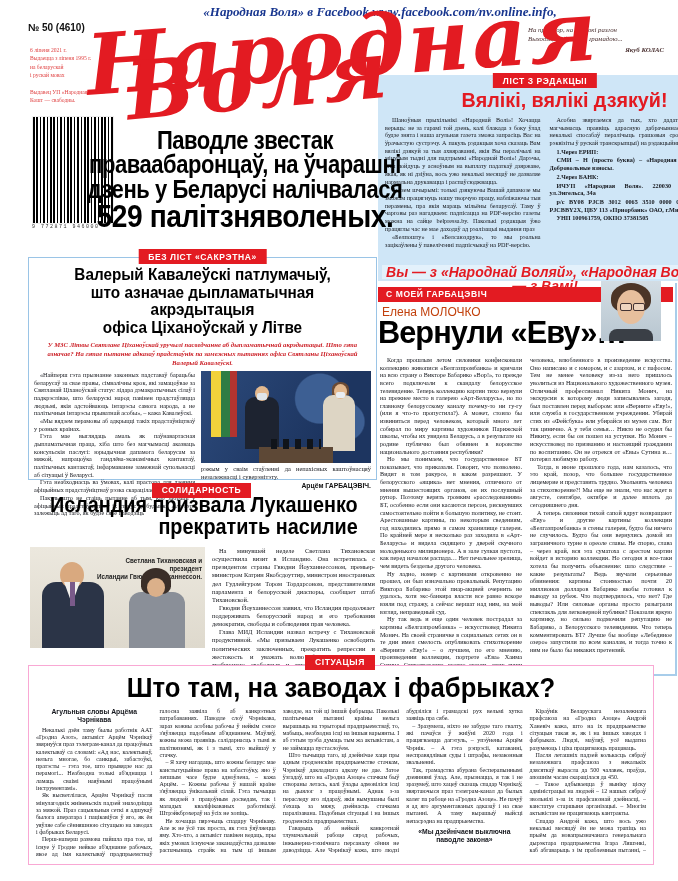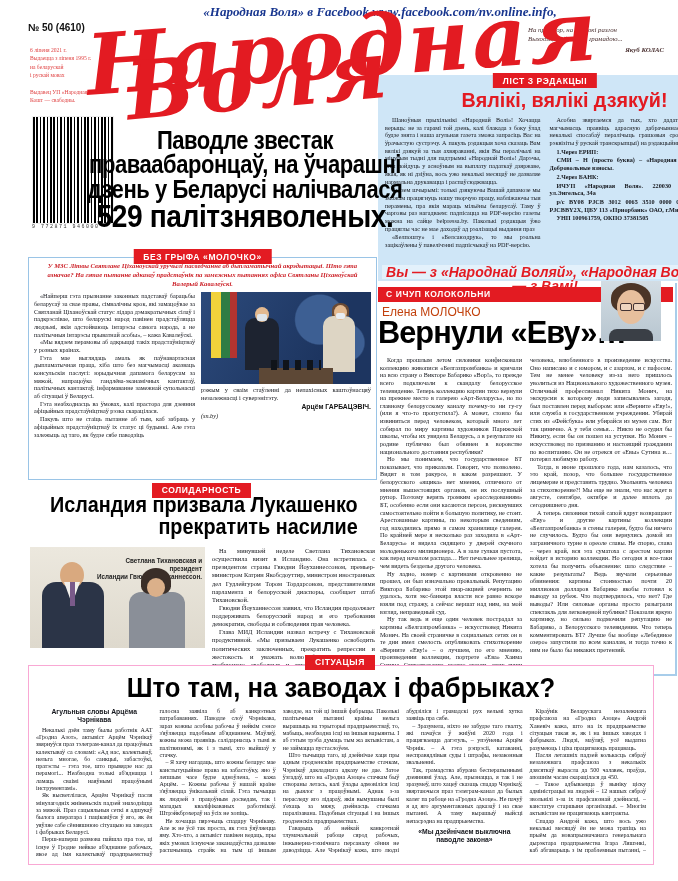--- a/index.html
+++ b/index.html
@@ -194,21 +194,21 @@
     <p class="bold">СМИ – Н (просто буква) – «Народная Воля» – Добровольные взносы.</p>
     <p class="bold">2.Через БАНК:</p>
     <p class="bold">ИЧУП «Народная Воля». 220030 г.Минск, ул.Энгельса, 34а</p>
     <p class="bold">р/с BY08 PJCB 3012 0065 3510 0000 0933, Код PJCBBY2X, ЦБУ 113 «Приорбанк» ОАО, г.Минск</p>
     <p class="bold">УНП 100961759, ОКПО 37381505</p>
 
   </div>
   <div class="letter-banner">Вы — з «Народнай Воляй», «Народная Воля» — з Вамі!</div>
 </div>
 
-<div class="abs kol-bar">С ИЧУП КОЛОКОЛЬНИ</div>
+<div class="abs kol-bar">С МОЕЙ ГАРБАЦЭВІЧ</div>
 <div class="abs kol-photo">
   <div class="kol-hair"></div>
   <div class="kol-face"></div>
   <div class="kol-glass"></div>
   <div class="kol-glass r"></div>
   <div class="kol-top"></div>
 </div>
 <div class="abs kol-author">Елена МОЛОЧКО</div>
 <div class="abs kol-title">Вернули «Еву»…</div>
 <div class="abs kol-cols">
@@ -216,21 +216,26 @@
   <p>Но мы понимаем, что государственное БТ показывает, что приказали. Говорит, что позволено. Видит в том ракурсе, в каком разрешают. У белорусского «ящика» нет мнения, отличного от мнения вышестоящих органов, он их послушный рупор. Поэтому верить громким «расследованиям» БТ, особенно если они касаются персон, рискнувших самостоятельно пойти в большую политику, не стоит. Арестованные картины, по некоторым сведениям, год находились прямо в самом хранилище галереи. По крайней мере я несколько раз заходила в «Арт-Беларусь» и видела сидящего у дверей скучного молоденького милиционера. А в зале гулкая пустота, как перед началом распада… Нет печальнее зрелища, чем видеть безделье другого человека.</p>
   <p>Ну ладно, номер с картинами откровенно не прошел, он был изначально провальный. Репутацию Виктора Бабарико этой пиар-акцией очернить не удалось, хотя экс-банкира власти все равно вскоре взяли под стражу, а сейчас вершат над ним, на мой взгляд, неправедный суд.</p>
   <p>Ну так ведь и еще один человек пострадал за картины «Белгазпромбанка» – искусствовед Никита Монич. На своей страничке в социальных сетях он в те дни имел смелость опубликовать стихотворение «Верните «Еву!» – о лучшем, по его мнению, произведении коллекции, портрете «Ева» Хаима Сутина. Стихотворение, можно сказать, крик души человека, влюбленного в произведение искусства. Оно написано и с юмором, и с азартом, и с пафосом. Тем не менее человеку из-за него пришлось уволиться из Национального художественного музея. Отличный профессионал Никита Монич, на экскурсии к которому люди записывались загодя, был поставлен перед выбором: или «Верните «Еву!», или служба в государственном учреждении. Убирай стих из «Фейсбука» или убирайся из музея сам. Вот так цинично. А у тебя семья… Никто не осудил бы Никиту, если бы он пошел на уступки. Но Монич – искусствовед по призванию и настоящий гражданин по воспитанию. Он не отрекся от «Евы» Сутина и… потерял любимую работу.</p>
   <p>Тогда, в июне прошлого года, нам казалось, что это край, позор, что большее государственное лицемерие и представить трудно. Увольнять человека за стихотворение?! Мы еще не знали, что нас ждет в августе, сентябре, октябре и далее вплоть до сегодняшнего дня.</p>
   <p>А теперь силовики тихой сапой вдруг возвращают «Еву» и другие картины коллекции «Белгазпромбанка» в стены галереи, будто бы ничего не случилось. Будто бы они вернулись домой из заграничного турне в ореоле славы. Не спорю, слава – через край, вся эта суматоха с арестом картин войдет в историю коллекции. Но сегодня я все-таки хотела бы получить объяснение: шло следствие – какие результаты? Ведь звучали серьезные обвинения: картины стоимостью почти 20 миллионов долларов Бабарико якобы готовил к выводу за рубеж. Что подтвердилось, что нет? Где выводы? Или силовые органы просто разыграли спектакль для легковерной публики? Показали яркую картинку, но сильно подмочили репутацию не Бабарико, а Белорусского телевидения. Что теперь комментировать БТ? Лучше бы вообще «Лебединое озеро» запустили по всем каналам, и тогда точно к ним не было бы никаких претензий.</p>
 </div>
 <div class="abs vline"></div>
 <div class="abs hline"></div>
 
 <div class="abs sak">
-  <span class="ribbon">БЕЗ ГРЫФА «МОЛОЧКО»</span>
+  <span class="ribbon">БЕЗ ЛІСТ «САКРЭТНА»</span>
+  <div class="sak-hl">
+    <div>Валерый Кавалеўскі патлумачыў,</div>
+    <div>што азначае дыпламатычная акрэдытацыя</div>
+    <div>офіса Ціханоўскай у Літве</div>
+  </div>
   <div class="sak-lede">У МЗС Літвы Святлане Ціханоўскай уручылі пасведчанне аб дыпламатычнай акрэдытацыі. Што гэта азначае? На гэтае пытанне адказаў прадстаўнік па замежных пытаннях офіса Святланы Ціханоўскай Валерый Кавалеўскі.</div>
   <div class="sak-body">
     <div class="sak-left">
       <p>«Найперш гэта прызнанне законных падставаў барацьбы беларусаў за свае правы, сімвалічны крок, які замацоўвае за Святланай Ціханоўскай статус лідара дэмакратычных сілаў і падкрэслівае, што беларускі народ павінен прадстаўляцца людзьмі, якія адстойваюць інтарэсы самога народа, а не палітычныя інтарэсы прыватнай асобы», – кажа Кавалеўскі.</p>
       <p>«Мы вядзем перамовы аб адкрыцці такіх прадстаўніцтваў у розных краінах.</p>
       <p>Гэта мае выглядаць амаль як паўнавартасная дыпламатычная праца, хіба што без магчымасці аказваць консульскія паслугі: юрыдычная дапамога беларусам за мяжой, напрацоўка гандлёва-эканамічных кантактаў, палітычных кантактаў, інфармаванне замежнай супольнасці аб сітуацыі ў Беларусі.</p>
       <p>Гэта неабходнасць ва ўмовах, калі прастора для дзеяння афіцыйных прадстаўніцтваў рэзка скарацілася.</p>
       <p>Пакуль што не стаіць пытанне аб тым, каб забраць у афіцыйных прадстаўніцтваў іх статус ці будынкі. Але гэта залежыць ад таго, як будзе сябе паводзіць</p>
     </div>
     <div class="sak-right">

